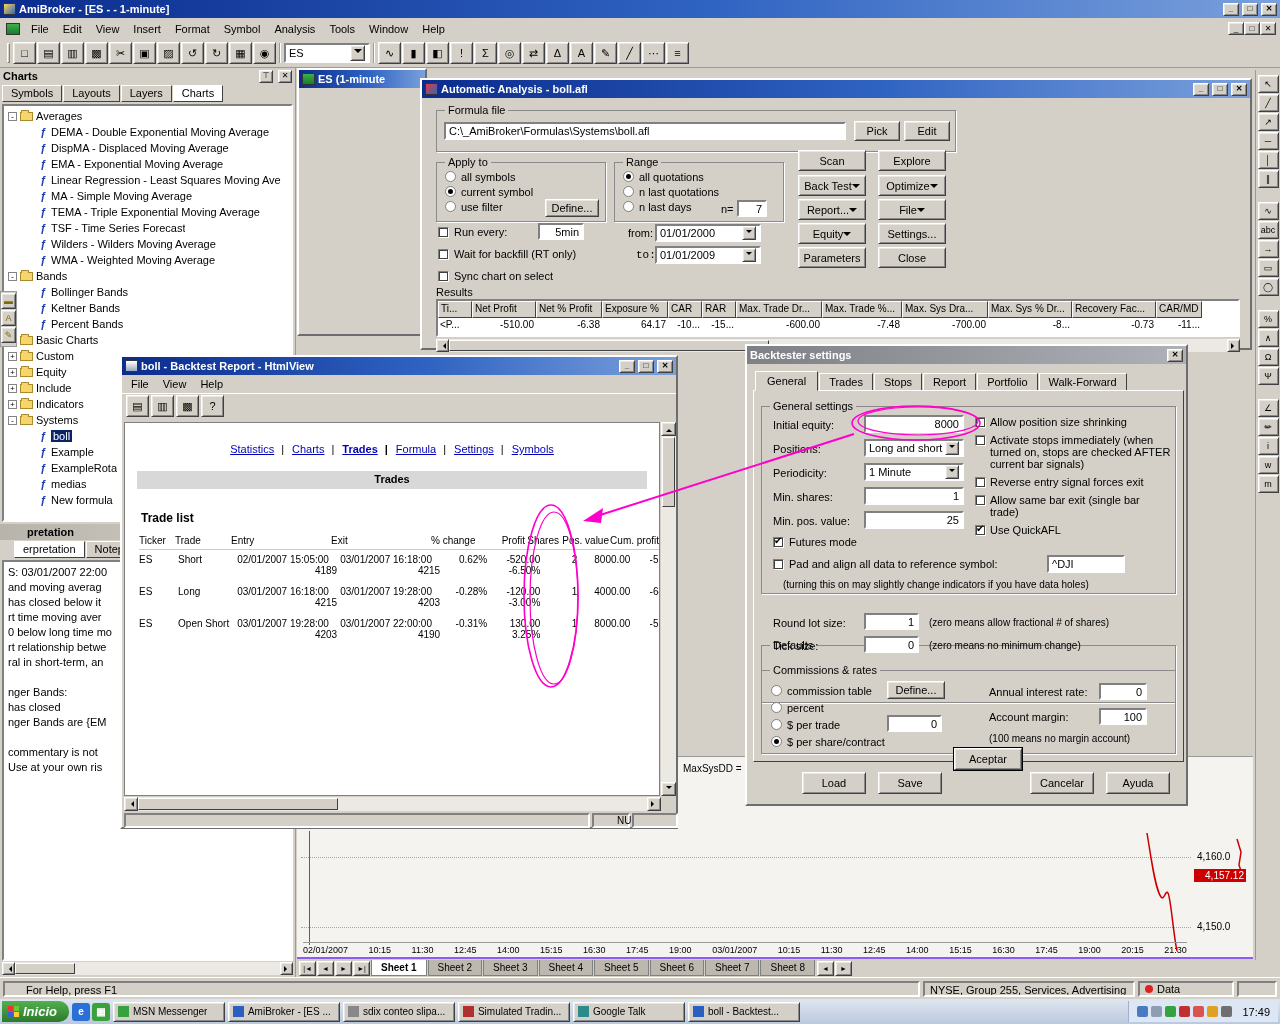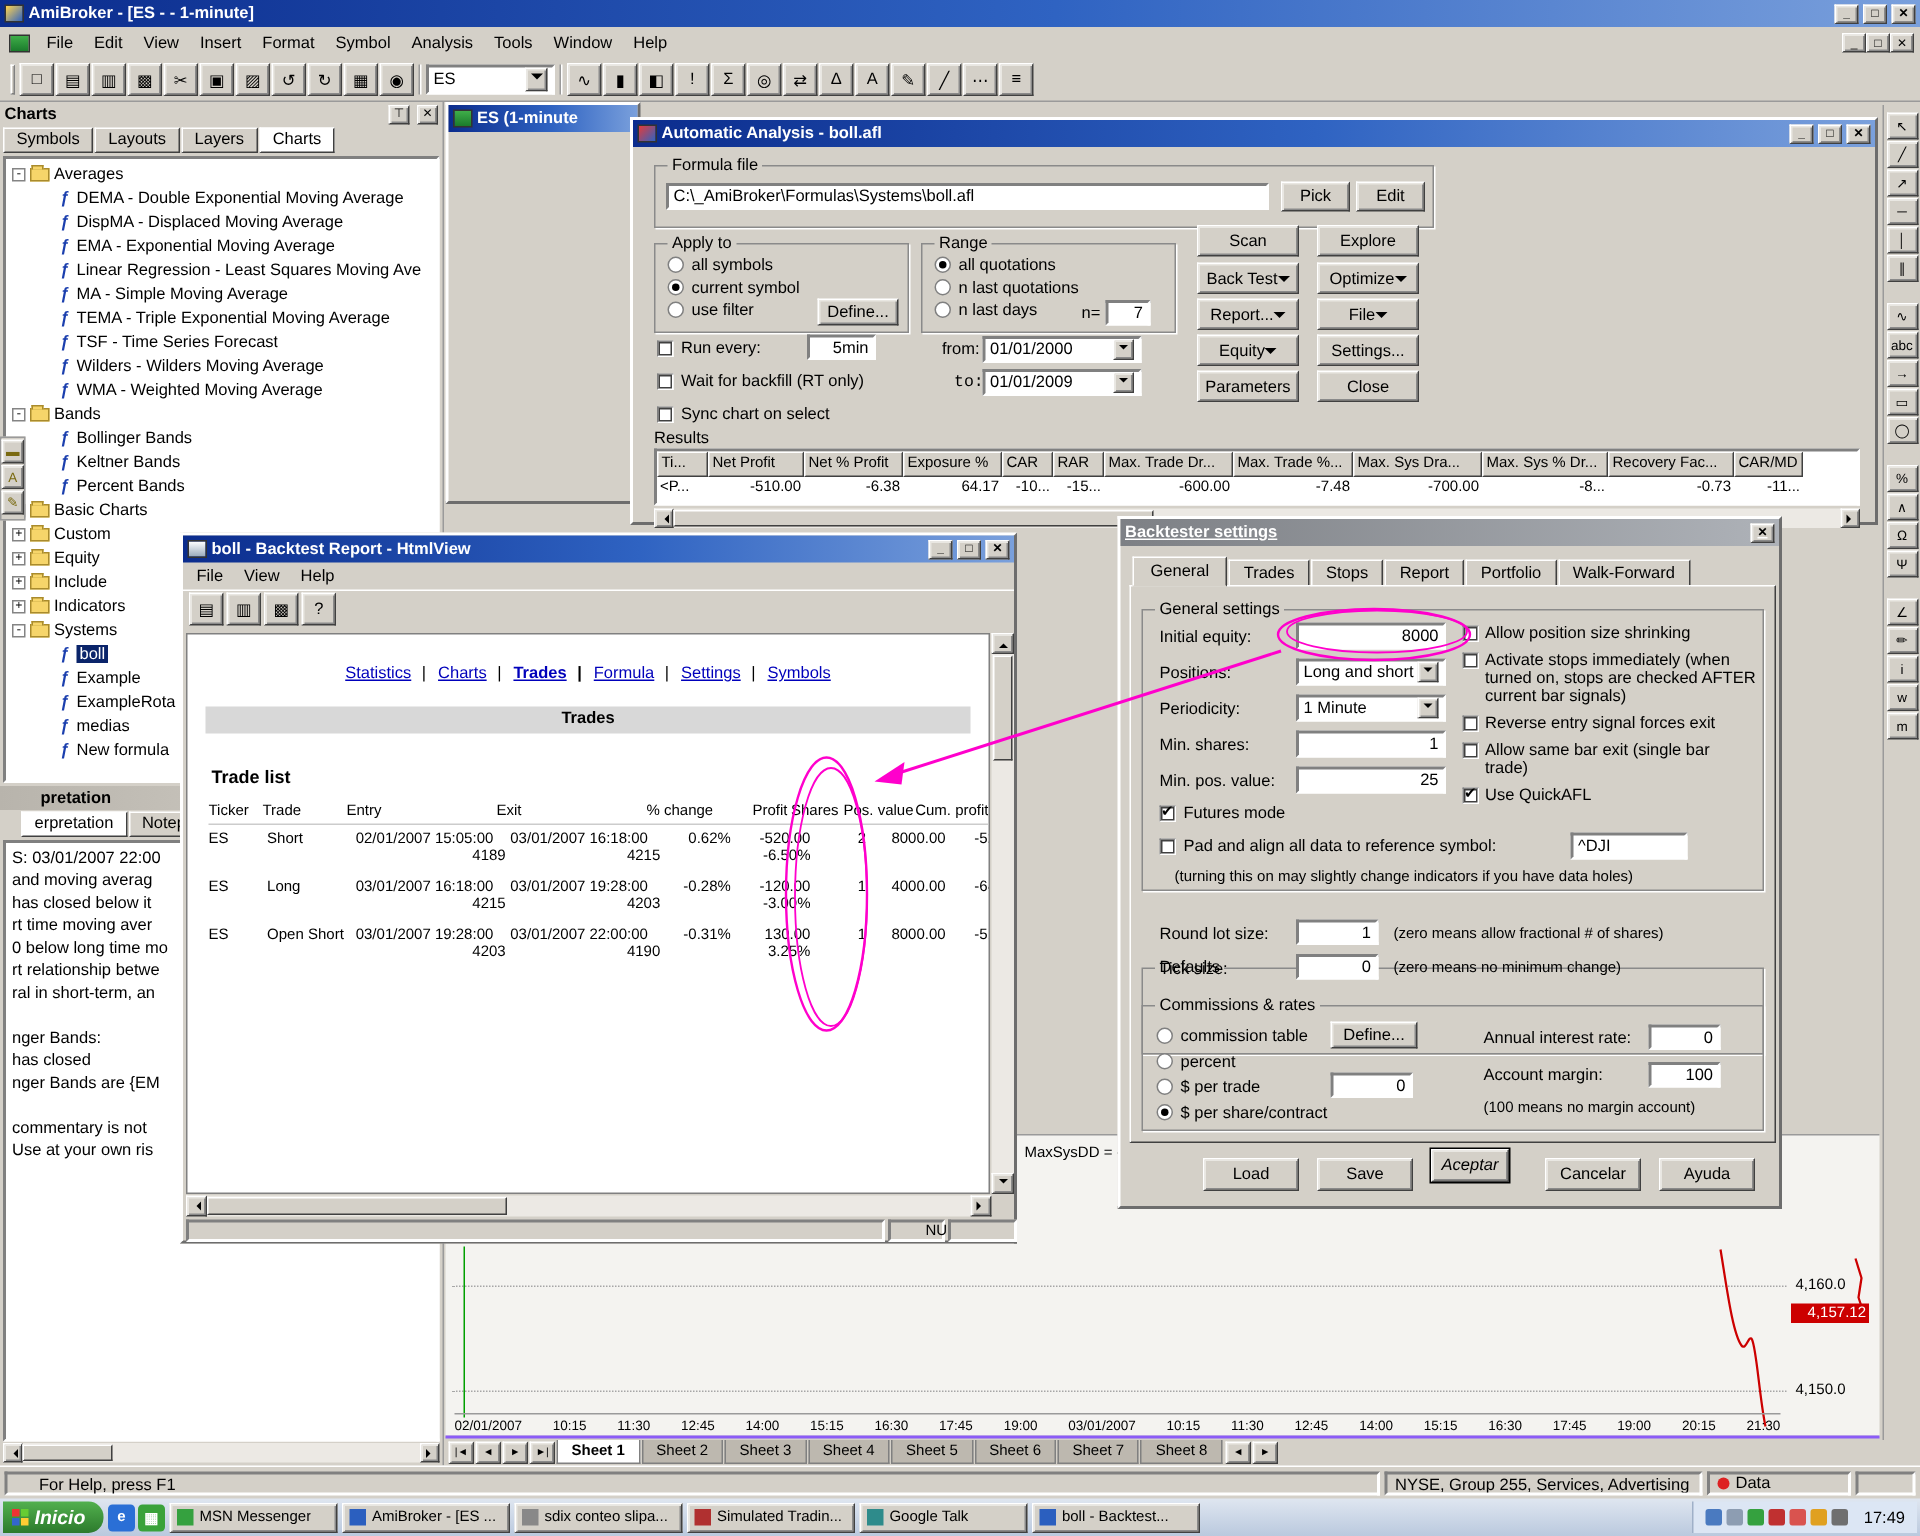--- a/index.html
+++ b/index.html
@@ -11,21 +11,21 @@
   
   .raised{background:var(--face); border:2px solid; border-color:#ffffff var(--dk) var(--dk) #ffffff;}
   .btn{background:var(--face); border:1px solid; border-color:#ffffff #404040 #404040 #ffffff;
        box-shadow:inset 1px 1px 0 #e9e7e2, inset -1px -1px 0 #8a8a8a;
        display:flex; align-items:center; justify-content:center; cursor:default; overflow:hidden;}
   .sunk{background:#fff; border:2px solid; border-color:#808080 #ffffff #ffffff #808080;}
   .fld{background:#fff; border:2px solid; border-color:#808080 #ffffff #ffffff #808080;
        padding:0 3px; display:flex; align-items:center; overflow:hidden; white-space:nowrap;}
   .cap{height:18px; display:flex; align-items:center; gap:3px; padding:0 3px;
        background:linear-gradient(90deg,#0b2c8d,#2f63c2 55%,#7aa0dc); color:#fff; font-weight:bold; overflow:hidden;}
-  .cap.gray{background:linear-gradient(90deg,#7d8085,#aeb2b8);text-decoration:underline;}
+  .cap.gray{background:linear-gradient(90deg,#7d8085,#aeb2b8);}
   .capbtn{width:16px; height:13px; font-size:8px; line-height:8px; color:#000; flex:0 0 auto;}
   .capttl{flex:1; white-space:nowrap; overflow:hidden; font-size:11px;}
   .wicon{width:13px; height:12px; flex:0 0 auto; background:linear-gradient(135deg,#ffd34f,#2f63c2); border:1px solid #333;}
   .grp{border:1px solid #8a8a8a; box-shadow:1px 1px 0 #ffffff;}
   .leg{position:absolute; top:-7px; left:8px; background:var(--face); padding:0 3px; white-space:nowrap;}
   .chk{width:11px; height:11px; background:#fff; border:1px solid; border-color:#808080 #fff #fff #808080;
        outline:1px solid #404040; outline-offset:-2px; position:relative; flex:0 0 auto;}
   .chk.on::before{content:"✔"; position:absolute; top:-3px; left:0px; font-size:10px; color:#000;}
   .rad{width:11px; height:11px; border-radius:50%; background:#fff; border:1px solid #808080; position:relative; flex:0 0 auto;}
   .rad.on::before{content:""; position:absolute; inset:2px; background:#000; border-radius:50%;}
@@ -913,21 +913,21 @@
     <div class="abs btn" style="left:140px;top:335px;width:58px;height:18px;">Define...</div>
     <div class="abs fld" style="left:140px;top:369px;width:55px;height:17px;justify-content:flex-end;">0</div>
     <span class="abs" style="left:242px;top:340px;">Annual interest rate:</span>
     <div class="abs fld" style="left:352px;top:337px;width:48px;height:17px;justify-content:flex-end;">0</div>
     <span class="abs" style="left:242px;top:365px;">Account margin:</span>
     <div class="abs fld" style="left:352px;top:362px;width:48px;height:17px;justify-content:flex-end;">100</div>
     <div class="abs note" style="left:242px;top:387px;">(100 means no margin account)</div>
 
     <div class="abs btn" style="left:55px;top:426px;width:64px;height:22px;">Load</div>
     <div class="abs btn" style="left:131px;top:426px;width:64px;height:22px;">Save</div>
-    <div class="abs btn" style="left:207px;top:420px;width:52px;height:22px;outline:1px solid #000;font-style:italic;">Aceptar</div>
+    <div class="abs btn" style="left:207px;top:402px;width:68px;height:22px;outline:1px solid #000;">Aceptar</div>
     <div class="abs btn" style="left:283px;top:426px;width:64px;height:22px;">Cancelar</div>
     <div class="abs btn" style="left:359px;top:426px;width:64px;height:22px;">Ayuda</div>
   </div>
 
   <div class="abs row" style="left:297px;top:957px;width:956px;height:20px;background:var(--face);border-top:2px solid #8b5cf6;gap:1px;padding:0 2px;z-index:6;">
     <span style="display:flex;gap:1px;">
 
     <span class="btn" style="width:17px;height:15px;font-size:7px;">
           <span>|◄</span>
         </span>

